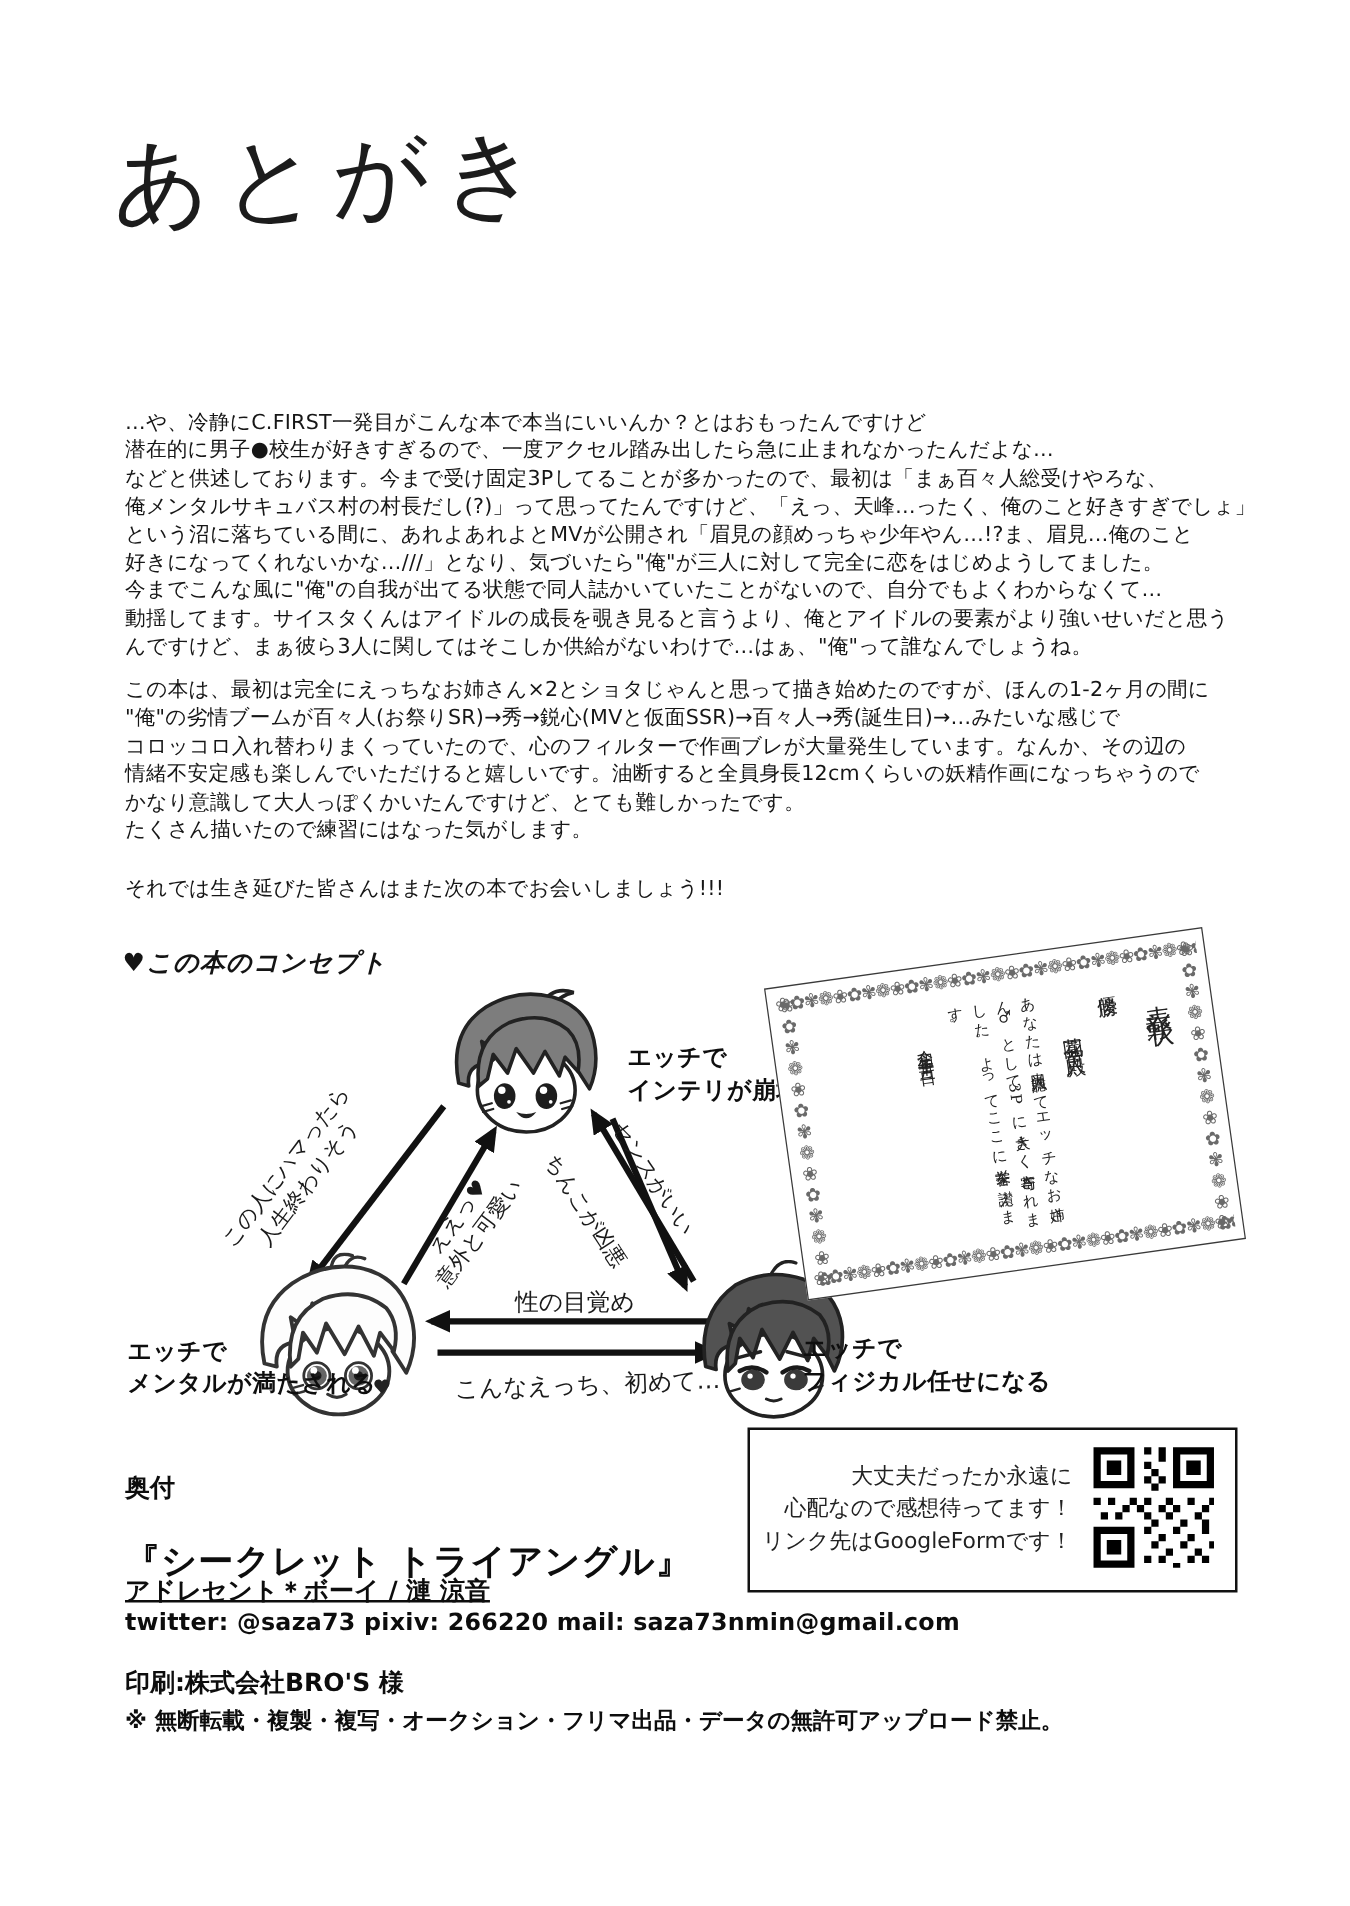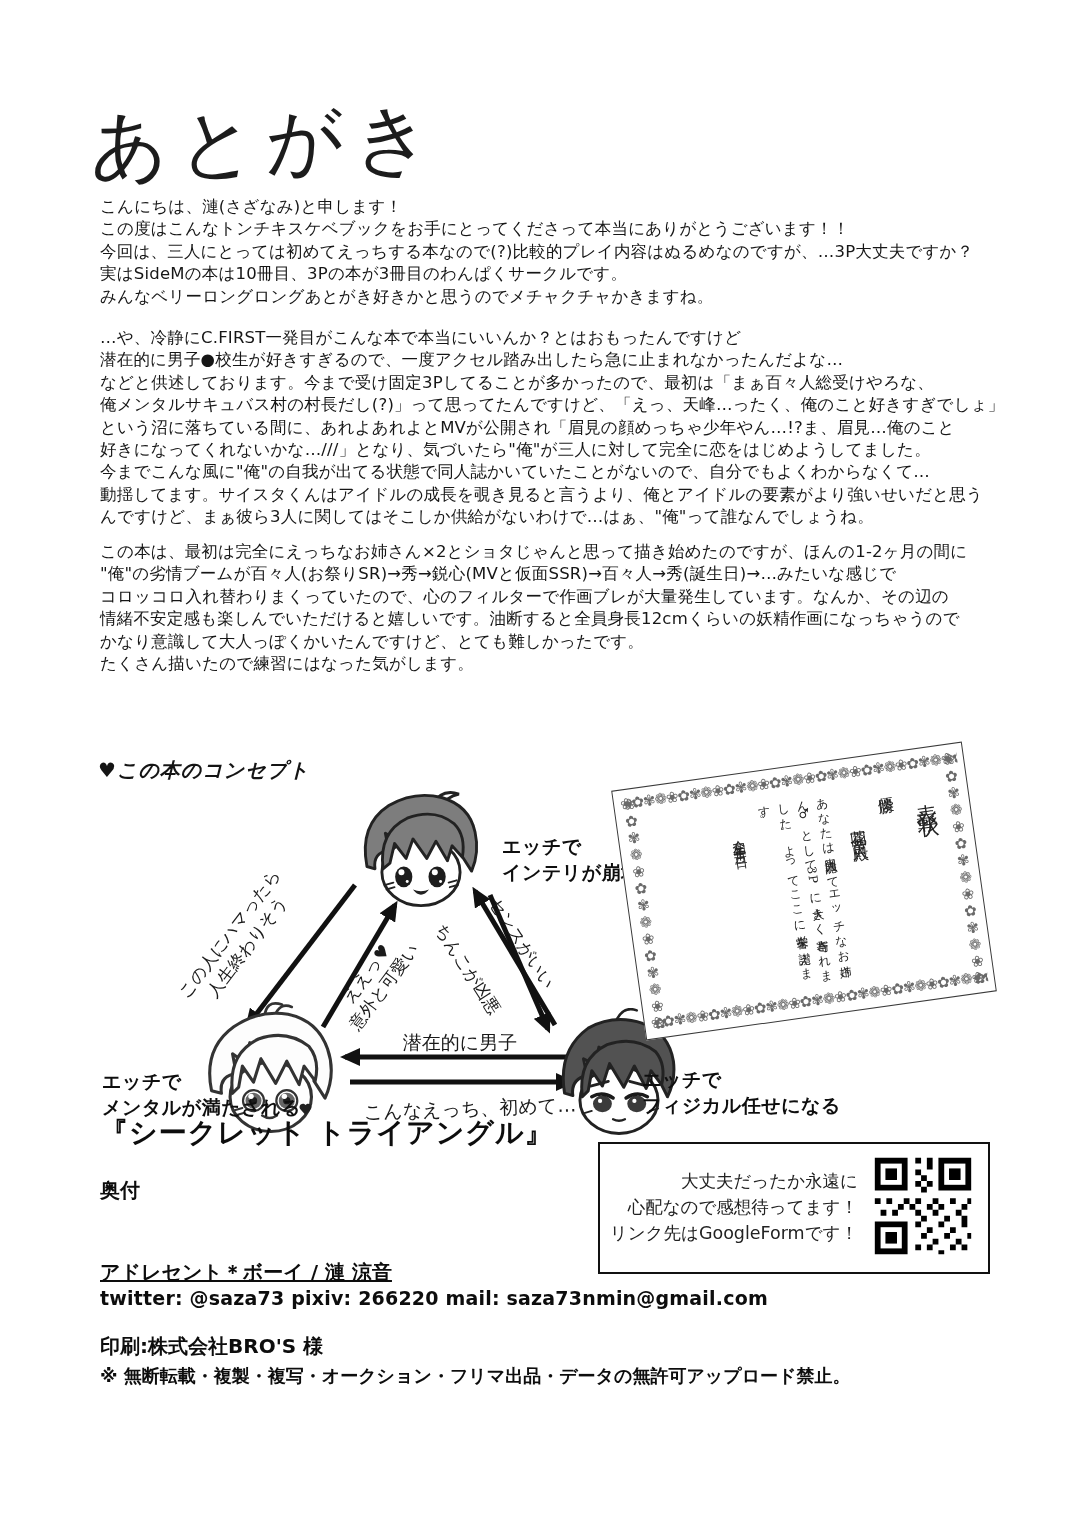--- a/index.html
+++ b/index.html
@@ -55,21 +55,21 @@
   }
   .vcol{writing-mode:vertical-rl;}
   .cert-title{font-size:21px;letter-spacing:6px;padding-top:12px;margin-left:4px;}
   .cert-rank{font-size:16px;padding-top:4px;}
   .cert-recipient{font-size:16px;padding-top:32px;letter-spacing:2px;}
   .cert-body{font-size:12px;height:100%;line-height:1.62;letter-spacing:1.2px;}
   .cert-date{font-size:13px;padding-top:28px;letter-spacing:2px;}
   
   .colo{left:100px;font-weight:bold;color:#0d0d0d;}
   .colo-heading{top:1177px;font-size:20px;}
-  .book-title{top:1114px;font-size:28px;letter-spacing:1px;}
+  .book-title{top:1230px;font-size:28px;letter-spacing:1px;}
   .publication{top:1212px;font-size:20px;}
   .circle-author{top:1259px;font-size:20px;text-decoration:underline;}
   .contact{top:1287px;font-size:19px;letter-spacing:.2px;text-align:right;}
   .printer{top:1333px;font-size:20px;text-align:right;}
   .notice{font-size:18px;}
   .notice1{top:1364px;}
   .notice2{top:1394px;}
   
   .feedback-box{
     left:598px;top:1142px;width:388px;height:128px;border:2px solid #111;
@@ -81,40 +81,36 @@
   }
   .qr{position:absolute;right:12px;top:9px;}
 </style>
 </head>
 <body>
 
 <div class="page">
 
   <div class="abs hand-title">あとがき</div>
 
-  <div class="abs para" style="top:196px">こんにちは、漣(さざなみ)と申します！
-この度はこんなトンチキスケベブックをお手にとってくださって本当にありがとうございます！！
-今回は、三人にとっては初めてえっちする本なので(?)比較的プレイ内容はぬるめなのですが、…3P大丈夫ですか？
-実はSideMの本は10冊目、3Pの本が3冊目のわんぱくサークルです。
-みんなベリーロングロングあとがき好きかと思うのでメチャクチャかきますね。</div>
   <div class="abs para" style="top:327px">…や、冷静にC.FIRST一発目がこんな本で本当にいいんか？とはおもったんですけど
 潜在的に男子●校生が好きすぎるので、一度アクセル踏み出したら急に止まれなかったんだよな…
 などと供述しております。今まで受け固定3Pしてることが多かったので、最初は「まぁ百々人総受けやろな、
 俺メンタルサキュバス村の村長だし(?)」って思ってたんですけど、「えっ、天峰…ったく、俺のこと好きすぎでしょ」
 という沼に落ちている間に、あれよあれよとMVが公開され「眉見の顔めっちゃ少年やん…!?ま、眉見…俺のこと
 好きになってくれないかな…///」となり、気づいたら"俺"が三人に対して完全に恋をはじめようしてました。
 今までこんな風に"俺"の自我が出てる状態で同人誌かいていたことがないので、自分でもよくわからなくて…
 動揺してます。サイスタくんはアイドルの成長を覗き見ると言うより、俺とアイドルの要素がより強いせいだと思う
 んですけど、まぁ彼ら3人に関してはそこしか供給がないわけで…はぁ、"俺"って誰なんでしょうね。</div>
   <div class="abs para" style="top:541px">この本は、最初は完全にえっちなお姉さん×2とショタじゃんと思って描き始めたのですが、ほんの1-2ヶ月の間に
 "俺"の劣情ブームが百々人(お祭りSR)→秀→鋭心(MVと仮面SSR)→百々人→秀(誕生日)→…みたいな感じで
 コロッコロ入れ替わりまくっていたので、心のフィルターで作画ブレが大量発生しています。なんか、その辺の
 情緒不安定感も楽しんでいただけると嬉しいです。油断すると全員身長12cmくらいの妖精作画になっちゃうので
 かなり意識して大人っぽくかいたんですけど、とても難しかったです。
 たくさん描いたので練習にはなった気がします。</div>
+  <div class="abs para closing">それでは生き延びた皆さんはまた次の本でお会いしましょう!!!</div>
 
   <div class="abs concept-heading">♥この本のコンセプト</div>
 
   <svg class="abs tri-svg" width="770" height="370" viewBox="0 0 770 370">
     <defs>
       <marker id="arw" markerUnits="userSpaceOnUse" markerWidth="20" markerHeight="18" refX="15" refY="9" orient="auto">
         <path d="M0,0 L20,9 L0,18 z" fill="#111"></path>
       </marker>
     </defs>
     <g stroke="#111" stroke-width="5" fill="none">
@@ -181,21 +177,21 @@
 メンタルが満たされる</div>
   <div class="abs char-label" style="left:642px;top:1066px">エッチで
 フィジカル任せになる</div>
 
   <div class="abs edge-label rot-l" style="left:108px;top:918px;width:260px">この人にハマったら
 人生終わりそう</div>
   <div class="abs edge-label rot-l" style="left:300px;top:958px;width:150px">ええっ♥
 意外と可愛い</div>
   <div class="abs edge-label rot-r" style="left:442px;top:932px;width:160px">センスがいい</div>
   <div class="abs edge-label rot-r" style="left:388px;top:958px;width:160px">ちんこが凶悪</div>
-  <div class="abs edge-label" style="left:340px;top:1030px;width:240px;font-size:19px">潜在的に男子</div>
+  <div class="abs edge-label" style="left:340px;top:1030px;width:240px;font-size:19px">性の目覚め</div>
   <div class="abs edge-label" style="left:325px;top:1096px;width:290px;font-size:19px;transform:rotate(-2deg)">こんなえっち、初めて…</div>
 
   <div class="abs certificate">
     <div class="orn orn-h orn-top"></div>
     <div class="orn orn-h orn-bottom"></div>
     <div class="orn orn-v orn-left">
         <span></span>
       </div>
     <div class="orn orn-v orn-right">
         <span></span>

